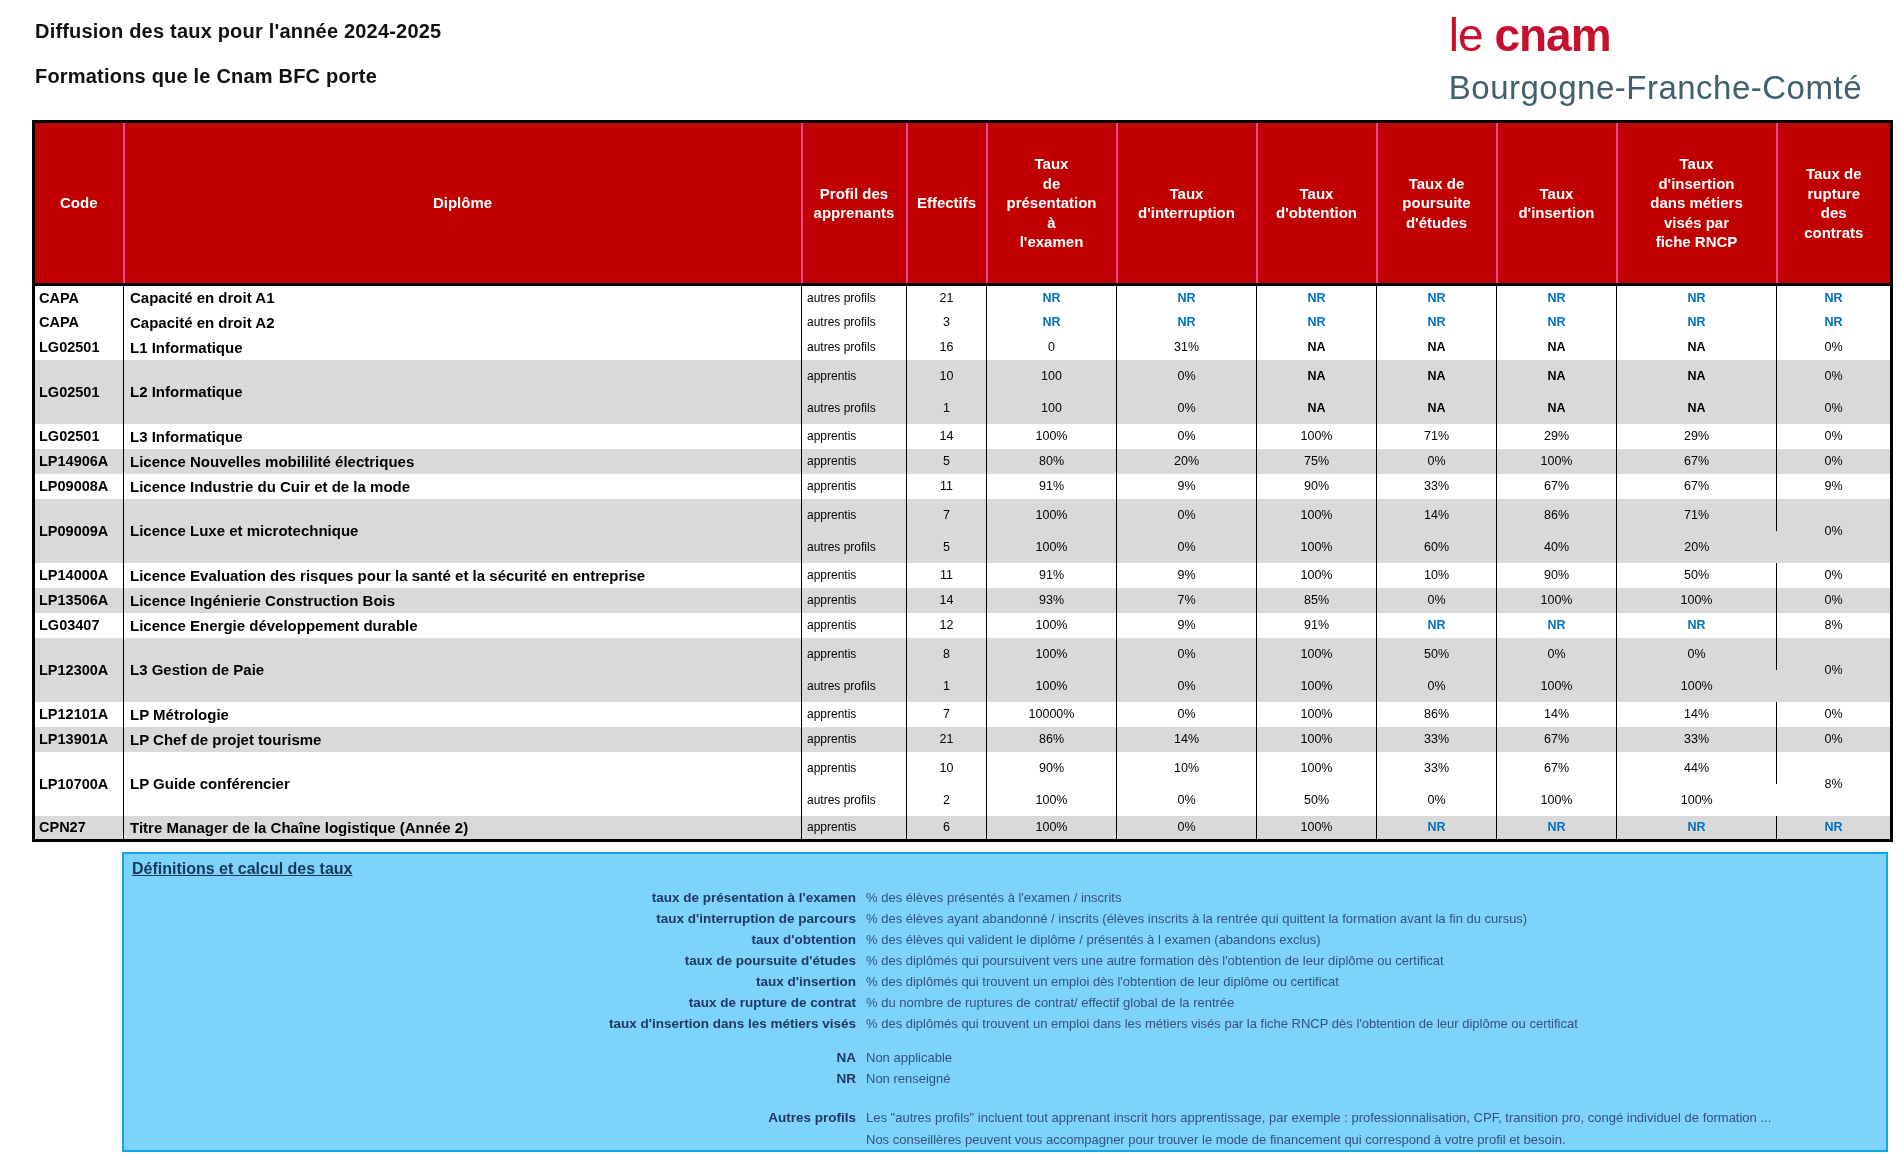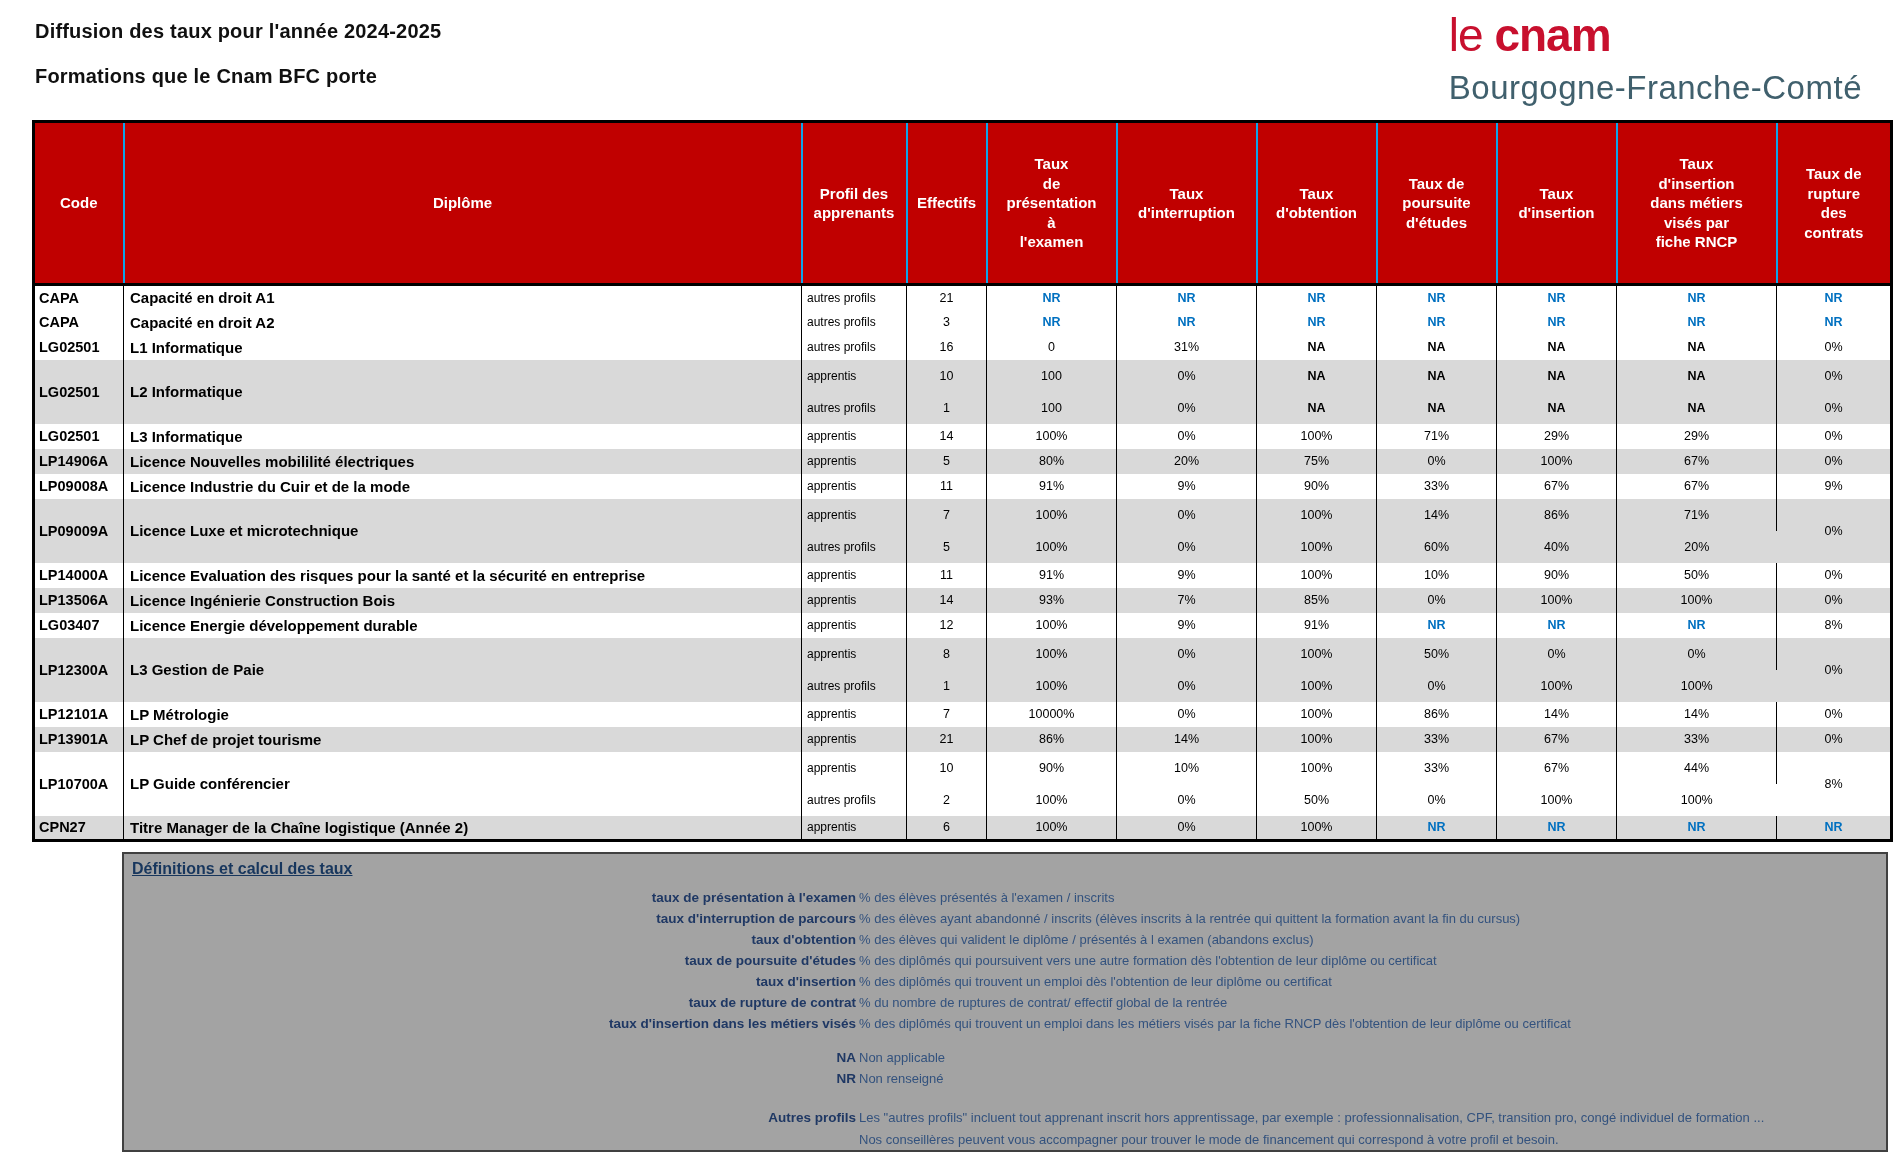--- a/index.html
+++ b/index.html
@@ -17,45 +17,45 @@
   .logo-top{font-size:46px;color:#C8102E;letter-spacing:-1px}
   .logo-le{font-weight:400}
   .logo-cnam{font-weight:700}
   .logo-region{font-size:33px;color:#40606D;margin-top:13px;letter-spacing:.5px}
 
   
   table.rates{position:absolute;left:32px;top:120px;width:1858px;
               border-collapse:collapse;table-layout:fixed;border:3px solid #000}
   table.rates thead th{background:#C00000;color:#fff;font-weight:700;font-size:15px;
               line-height:1.3;white-space:pre-line;text-align:center;vertical-align:middle;
-              border-right:2px solid #0ea5e9;border-bottom:3px solid #000;height:163px;padding:2px 3px}
+              border-right:2px solid #ec4899;border-bottom:3px solid #000;height:163px;padding:2px 3px}
   table.rates thead th:last-child{border-right:none}
   th.th-code{text-align:left;padding-left:5px}
   th.th-profil{font-size:13px}
   tbody td{border-right:1px solid #000;vertical-align:middle;padding:0 4px;background:#fff}
   tbody td:last-child{border-right:none}
   tr.sgl{height:25px}
   tr.dbl{height:32px}
   tr.shade td{background:#D9D9D9}
   td.code-cell{font-weight:700;font-size:14.5px;padding-left:4px}
   td.dip-cell{font-weight:700;font-size:15px;padding-left:6px}
   td.profil-cell{font-size:12px;padding-left:5px}
   td.val-cell{font-size:12.5px;text-align:center;padding:0 2px}
   td.val-cell.na{font-weight:700}
   td.val-cell.nr{font-weight:700;color:#0070C0}
 
   
   .defs{position:absolute;left:122px;top:852px;width:1766px;height:300px;
-        background:#a3a3a3;border:2px solid #404040;padding:6px 10px 0 8px;color:#1F3864}
+        background:#7dd3fc;border:2px solid #0ea5e9;padding:6px 10px 0 8px;color:#1F3864}
   .defs-title{display:inline-block;font-size:16px;font-weight:700;
         text-decoration:underline;color:#17365D}
   .def-list{margin-top:9px}
   .def-row{display:flex;align-items:baseline;line-height:21px}
   .def-label{width:724px;flex:none;text-align:right;font-weight:700;font-size:13.5px;color:#1F3864}
-  .def-text{margin-left:3px;font-size:13px;color:#33527E}
+  .def-text{margin-left:10px;font-size:13px;color:#33527E}
   .abbr-list{margin-top:13px}
   .autres{margin-top:18px}
   .autres .def-row{line-height:22px}
 </style>
 </head>
 <body>
 
 <div class="titles">
   <div class="title-line">Diffusion des taux pour l'année 2024-2025</div>
   <div class="title-line second">Formations que le Cnam BFC porte</div>

